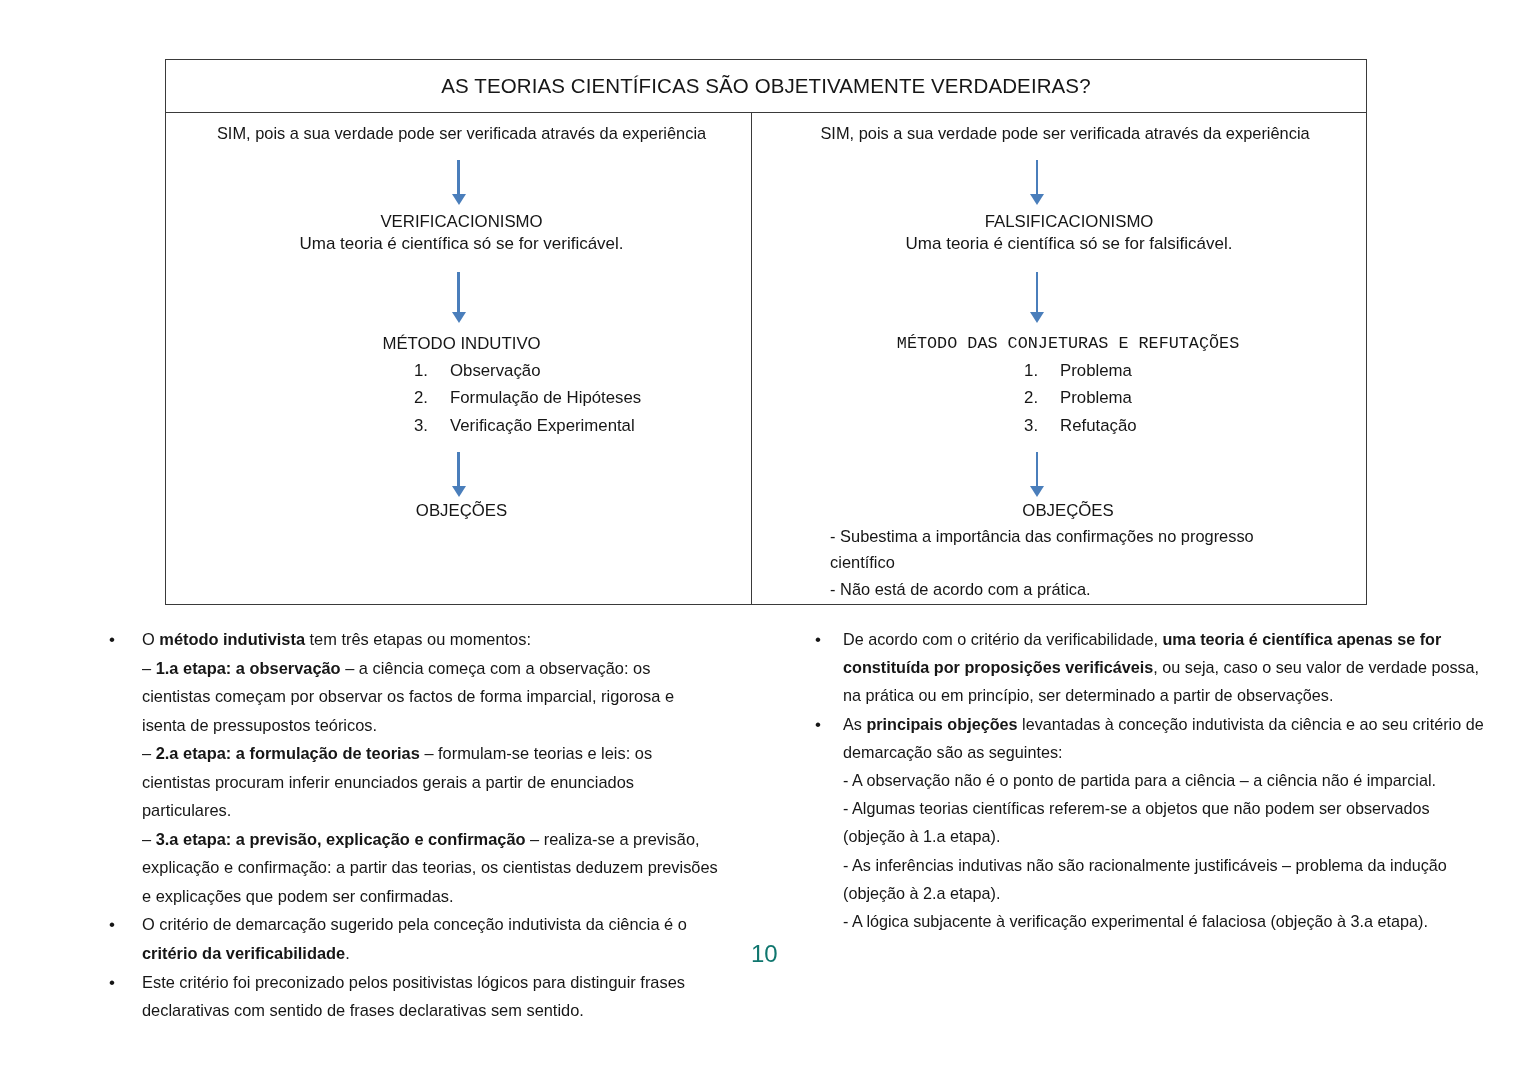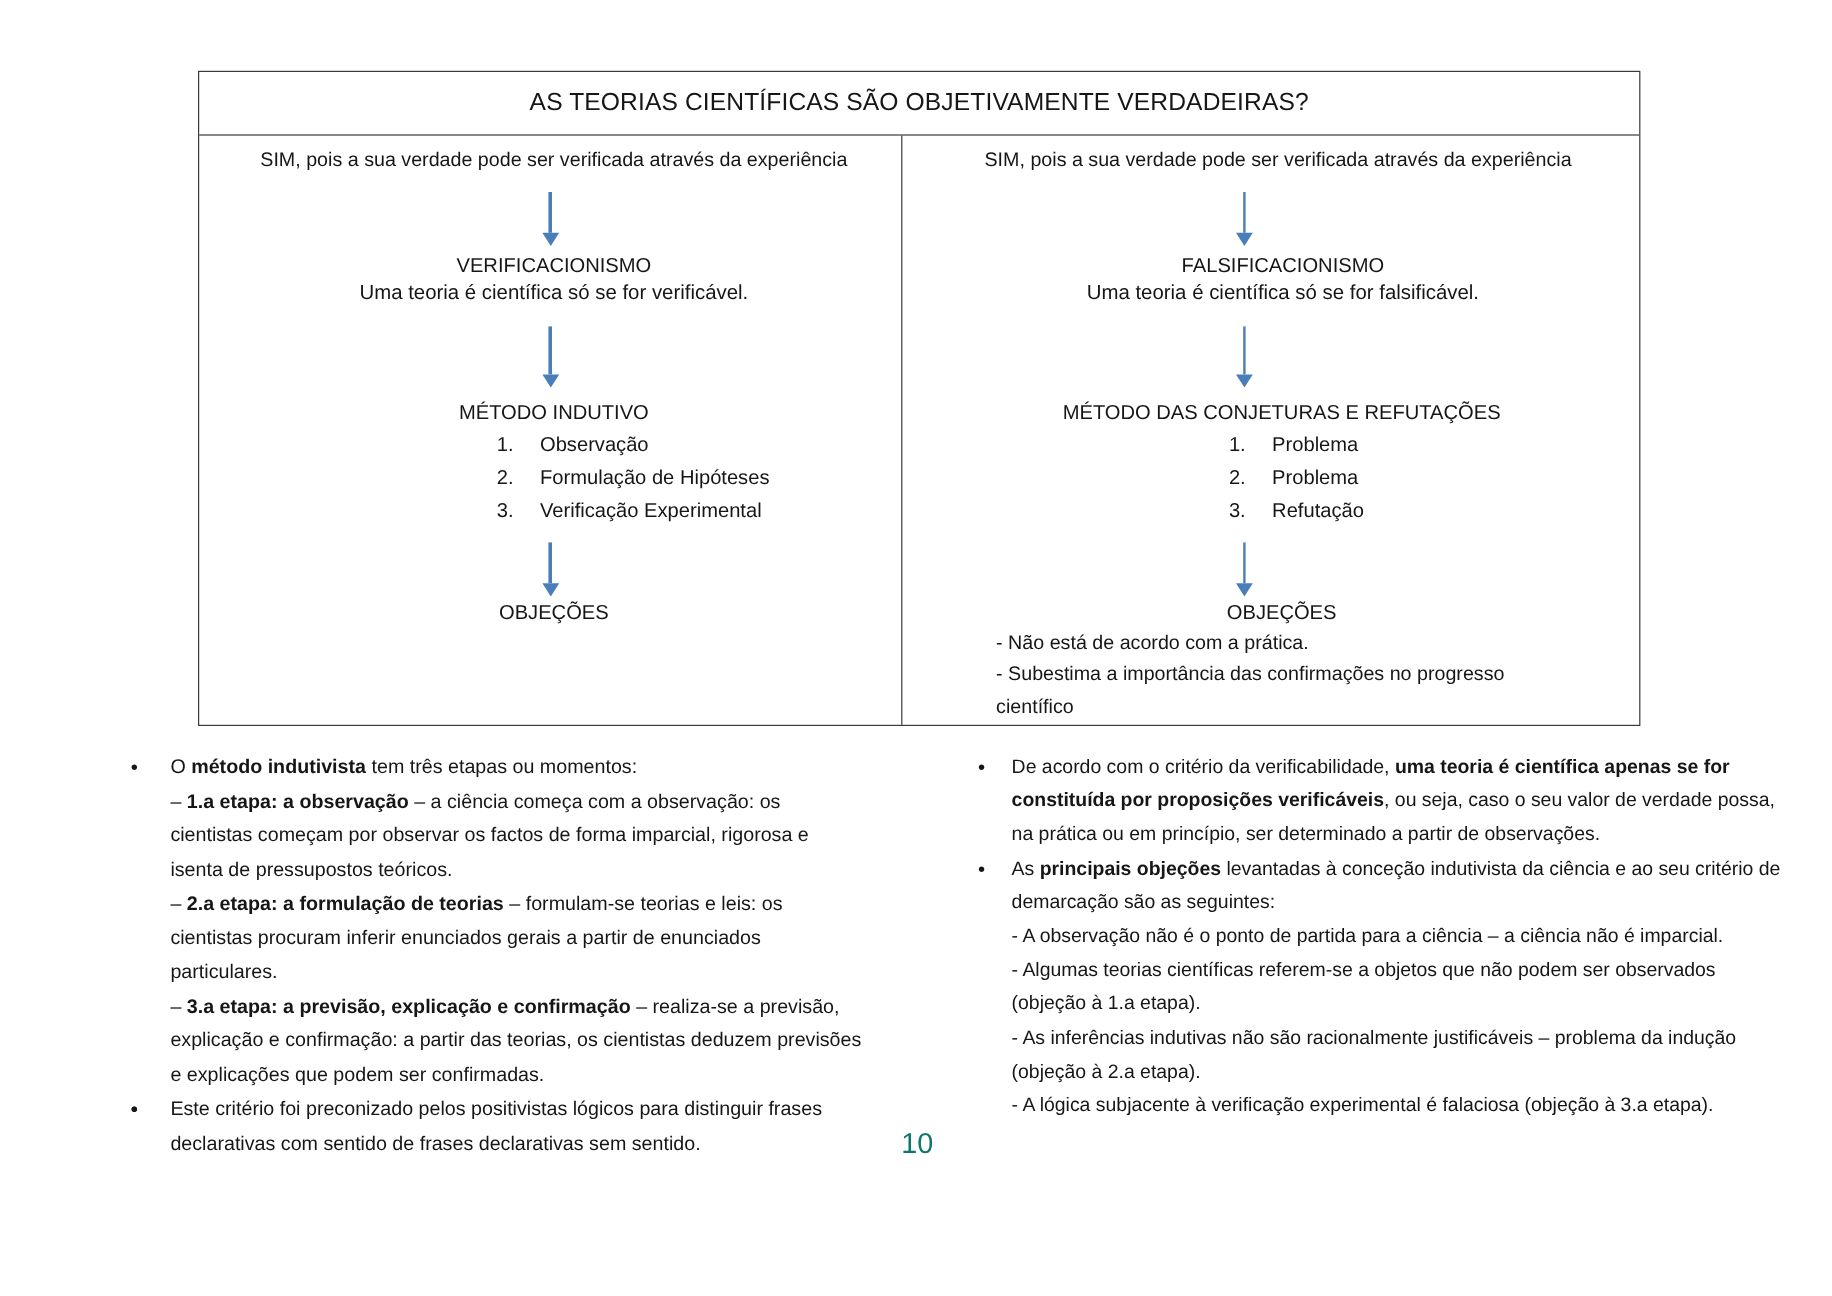--- a/index.html
+++ b/index.html
@@ -228,21 +228,21 @@
         </div>
 
         <div class="block-title" style="margin-top:6px; padding-left:8px;">FALSIFICACIONISMO</div>
         <div class="block-sub" style="padding-left:8px;">Uma teoria é científica só se for falsificável.</div>
 
         <div class="arrow" style="width:40px; margin-top:17px; margin-left:253px;">
           <div class="shaft" style="height:40px;"></div>
           <div class="head"></div>
         </div>
 
-        <div class="block-title" style="margin-top:10px; padding-left:6px;">MÉTODO DAS CONJETURAS E REFUTAÇÕES</div>
+        <div class="block-title" style="margin-top:10px; padding-left:6px;font-family:Liberation Mono, monospace;">MÉTODO DAS CONJETURAS E REFUTAÇÕES</div>
 
         <ul class="num-list" style="padding-left:260px;">
           <li>
             <span class="nl-inner">
                 <span class="nl-num">1.</span>
                 <span>Problema</span>
               </span>
           </li>
           <li>
             <span class="nl-inner">
@@ -259,33 +259,33 @@
         </ul>
 
         <div class="arrow" style="width:40px; margin-top:13px; margin-left:253px;">
           <div class="shaft" style="height:34px;"></div>
           <div class="head"></div>
         </div>
 
         <div class="obj-title" style="margin-top:4px; padding-left:6px;">OBJEÇÕES</div>
 
         <ul class="obj-list" style="padding-left:66px; padding-right:44px; margin-top:2px;">
+          <li style="text-indent:0;">- Subestima a importância das confirmações no progresso científico</li>
           <li>- Não está de acordo com a prática.</li>
-          <li style="text-indent:0;">- Subestima a importância das confirmações no progresso científico</li>
         </ul>
       </div>
 
     </div>
   </div>
 
   <div class="btm">
     <div class="btm-col left">
       <ul class="blist" id="left-bullets">
           <li><span class="bullet">•</span><span><span>O </span><b>método indutivista</b><span> tem três etapas ou momentos:</span></span><span class="sub"><span>– </span><b>1.a etapa: a observação</b><span> – a ciência começa com a observação: os cientistas começam por observar os factos de forma imparcial, rigorosa e isenta de pressupostos teóricos.</span></span><span class="sub"><span>– </span><b>2.a etapa: a formulação de teorias</b><span> – formulam-se teorias e leis: os cientistas procuram inferir enunciados gerais a partir de enunciados particulares.</span></span><span class="sub"><span>– </span><b>3.a etapa: a previsão, explicação e confirmação</b><span> – realiza-se a previsão, explicação e confirmação: a partir das teorias, os cientistas deduzem previsões e explicações que podem ser confirmadas.</span></span></li>
-          <li><span class="bullet">•</span></li>
+          <li><span class="bullet">•</span><span><span>O critério de demarcação sugerido pela conceção indutivista da ciência é o </span><b>critério da verificabilidade</b><span>.</span></span></li>
           <li><span class="bullet">•</span><span><span>Este critério foi preconizado pelos positivistas lógicos para distinguir frases declarativas com sentido de frases declarativas sem sentido.</span></span></li>
         </ul>
     </div>
     <div class="btm-col right">
       <ul class="blist r" id="right-bullets">
           <li><span class="bullet">•</span><span><span>De acordo com o critério da verificabilidade, </span><b>uma teoria é científica apenas se for constituída por proposições verificáveis</b><span>, ou seja, caso o seu valor de verdade possa, na prática ou em princípio, ser determinado a partir de observações.</span></span></li>
           <li><span class="bullet">•</span><span><span>As </span><b>principais objeções</b><span> levantadas à conceção indutivista da ciência e ao seu critério de demarcação são as seguintes:</span></span><span class="sub"><span>- A observação não é o ponto de partida para a ciência – a ciência não é imparcial.</span></span><span class="sub"><span>- Algumas teorias científicas referem-se a objetos que não podem ser observados (objeção à 1.a etapa).</span></span><span class="sub"><span>- As inferências indutivas não são racionalmente justificáveis – problema da indução (objeção à 2.a etapa).</span></span><span class="sub"><span>- A lógica subjacente à verificação experimental é falaciosa (objeção à 3.a etapa).</span></span></li>
         </ul>
     </div>
   </div>

